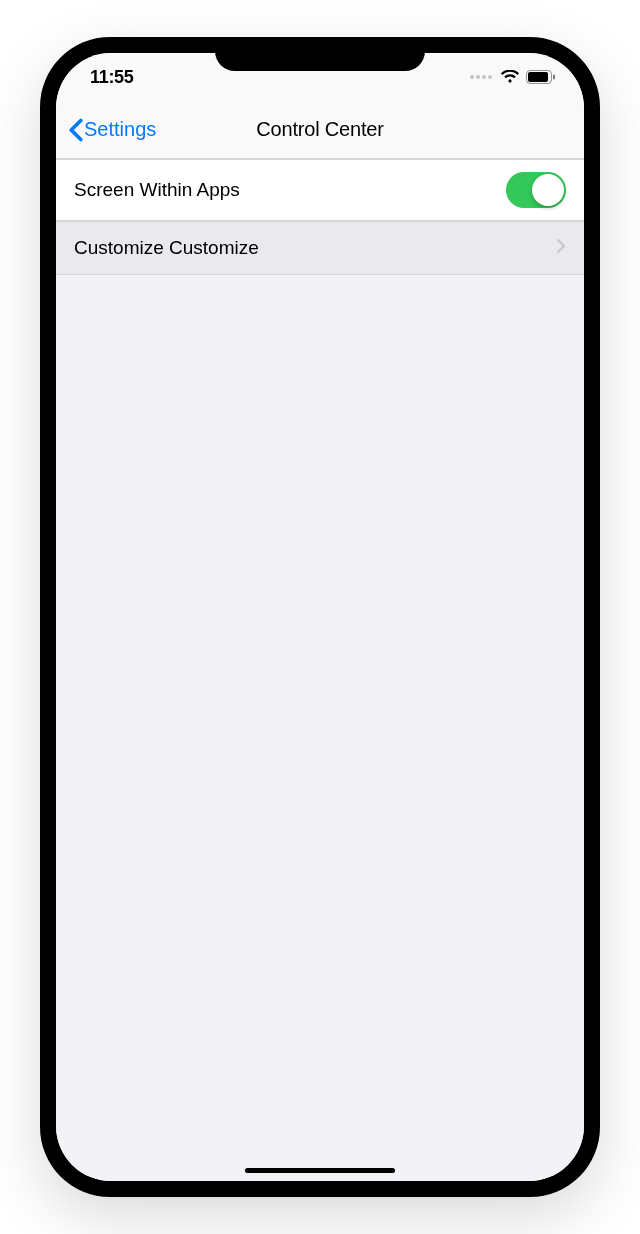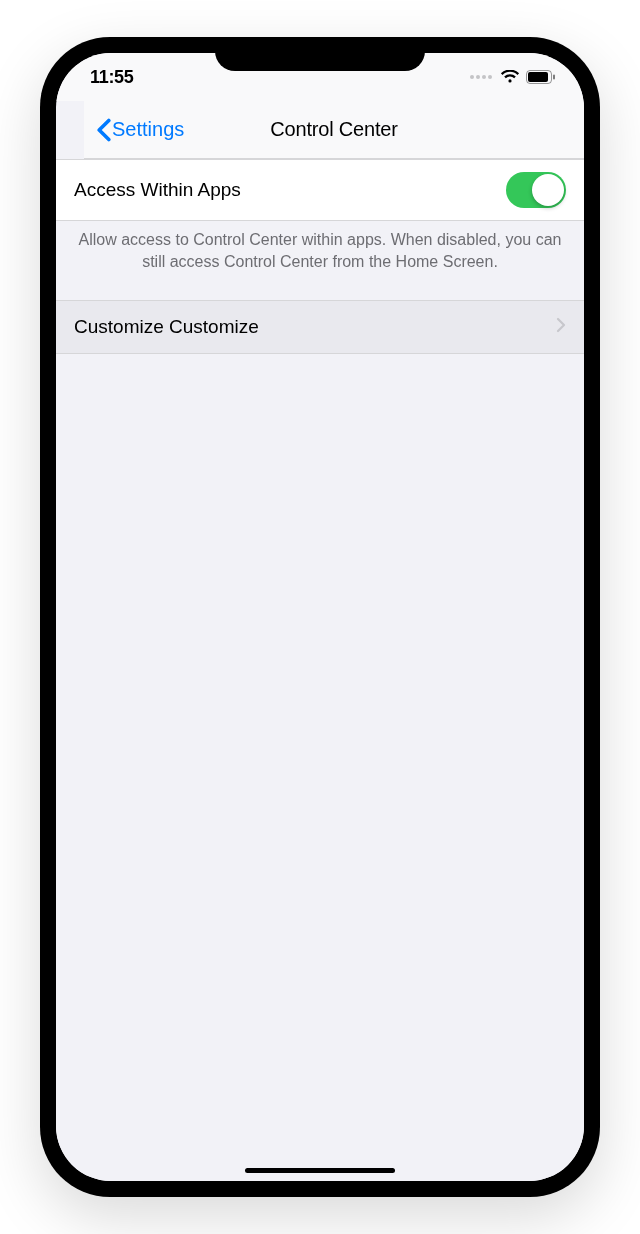--- a/index.html
+++ b/index.html
@@ -22,21 +22,21 @@
       height:48px; display:flex; justify-content:space-between; align-items:center;
       padding:0 28px 0 34px; background:#f9f9fa; position:relative;
     }
     .time { font-size:18px; font-weight:600; letter-spacing:-0.3px; color:#000; }
     .sb-right { display:flex; align-items:center; gap:6px; }
     .dots { display:flex; gap:2px; margin-right:2px; }
     .dots span { width:4px; height:4px; border-radius:50%; background:#c4c4c6; }
     .wifi-icon, .battery-icon { display:inline-flex; }
     .navbar {
       height:58px; background:#f9f9fa; border-bottom:1px solid #d6d6d8;
-      display:flex; align-items:center; position:relative; padding:0 8px;margin-left:28px;
+      display:flex; align-items:center; position:relative; padding:0 8px;
     }
     .back-btn { display:flex; align-items:center; color:#007aff; font-size:20px; cursor:pointer; padding:6px 4px; }
     .back-btn svg { margin-right:0px; }
     .nav-title {
       position:absolute; left:50%; transform:translateX(-50%);
       font-size:20px; font-weight:400; color:#000; letter-spacing:-0.2px;
     }
     .content { flex:1; background:#f2f2f7; overflow:auto; }
     .section-desc {
       padding:34px 18px 10px 18px; color:#6d6d72; font-size:16px; line-height:1.35;
@@ -102,27 +102,26 @@
           </svg>
         <span>Settings</span>
       </div>
       <div class="nav-title">Control Center</div>
     </div>
 
     <div class="content">
 
 
       <div class="cell">
-        <span class="cell-label">Access Within Apps</span>
+        <span class="cell-label">Screen Within Apps</span>
         <div class="toggle">
           <div class="knob"></div>
         </div>
       </div>
 
-      <div class="footer-desc">Allow access to Control Center within apps. When disabled, you can still access Control Center from the Home Screen.</div>
 
       <div class="cell link">
         <span class="cell-label">Customize Customize</span>
         <span class="chevron">
           <svg width="10" height="16" viewBox="0 0 10 16">
               <path d="M2 2 L8 8 L2 14" stroke="#c7c7cc" stroke-width="2.2" fill="none" stroke-linecap="round" stroke-linejoin="round"></path>
             </svg>
         </span>
       </div>
 

